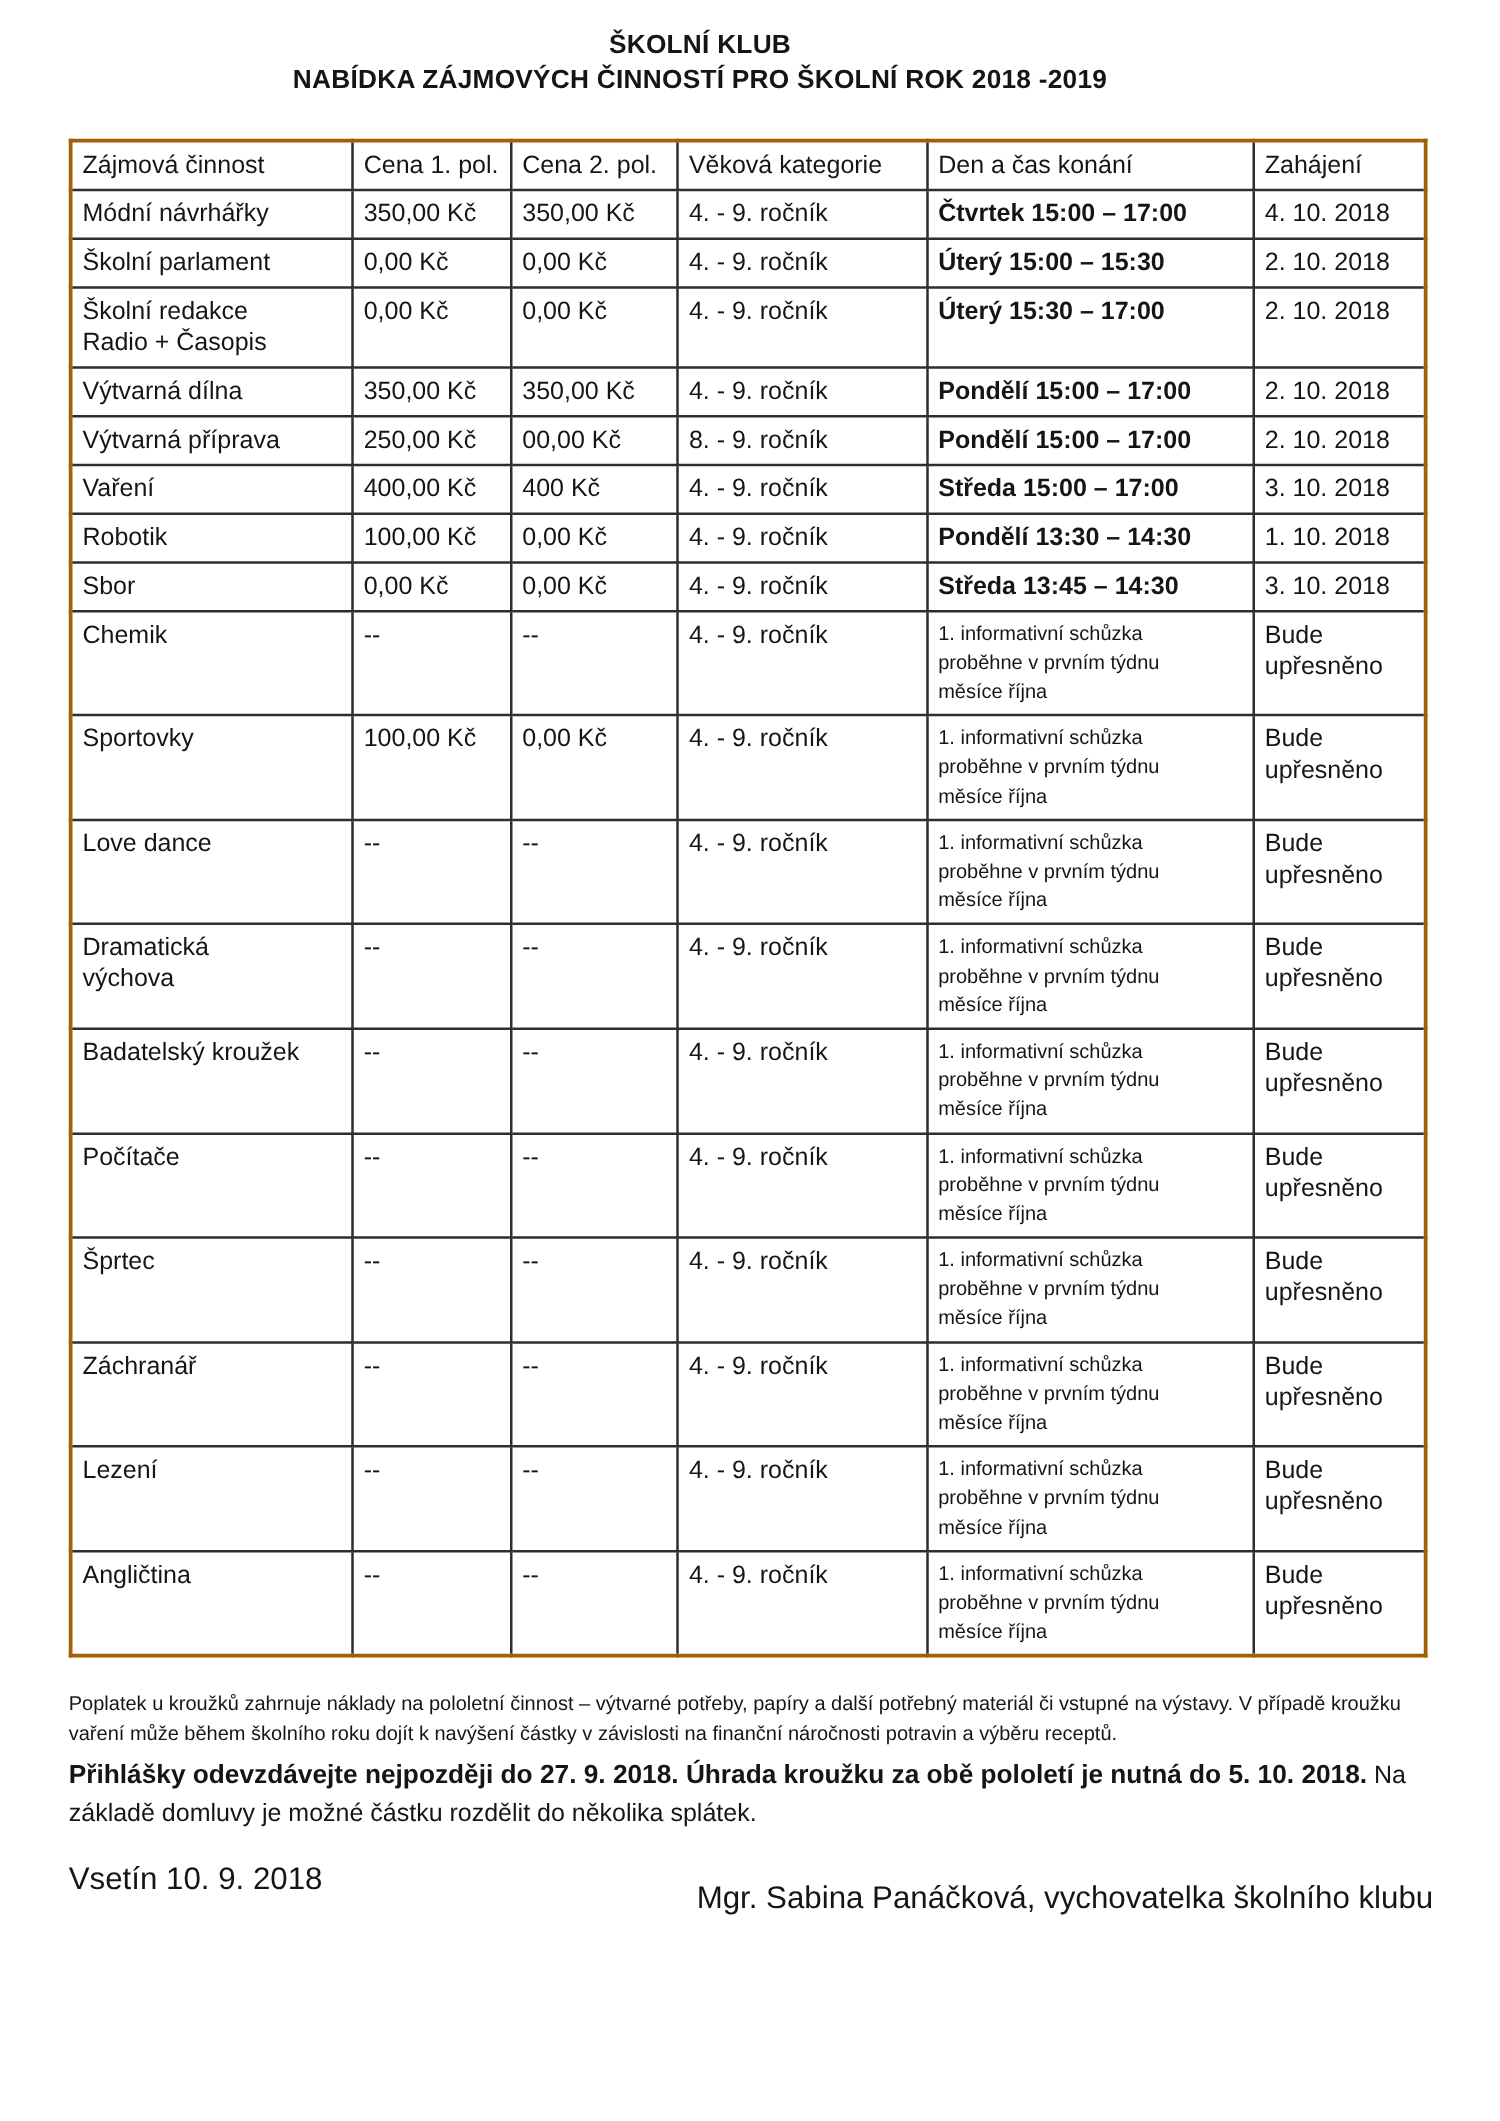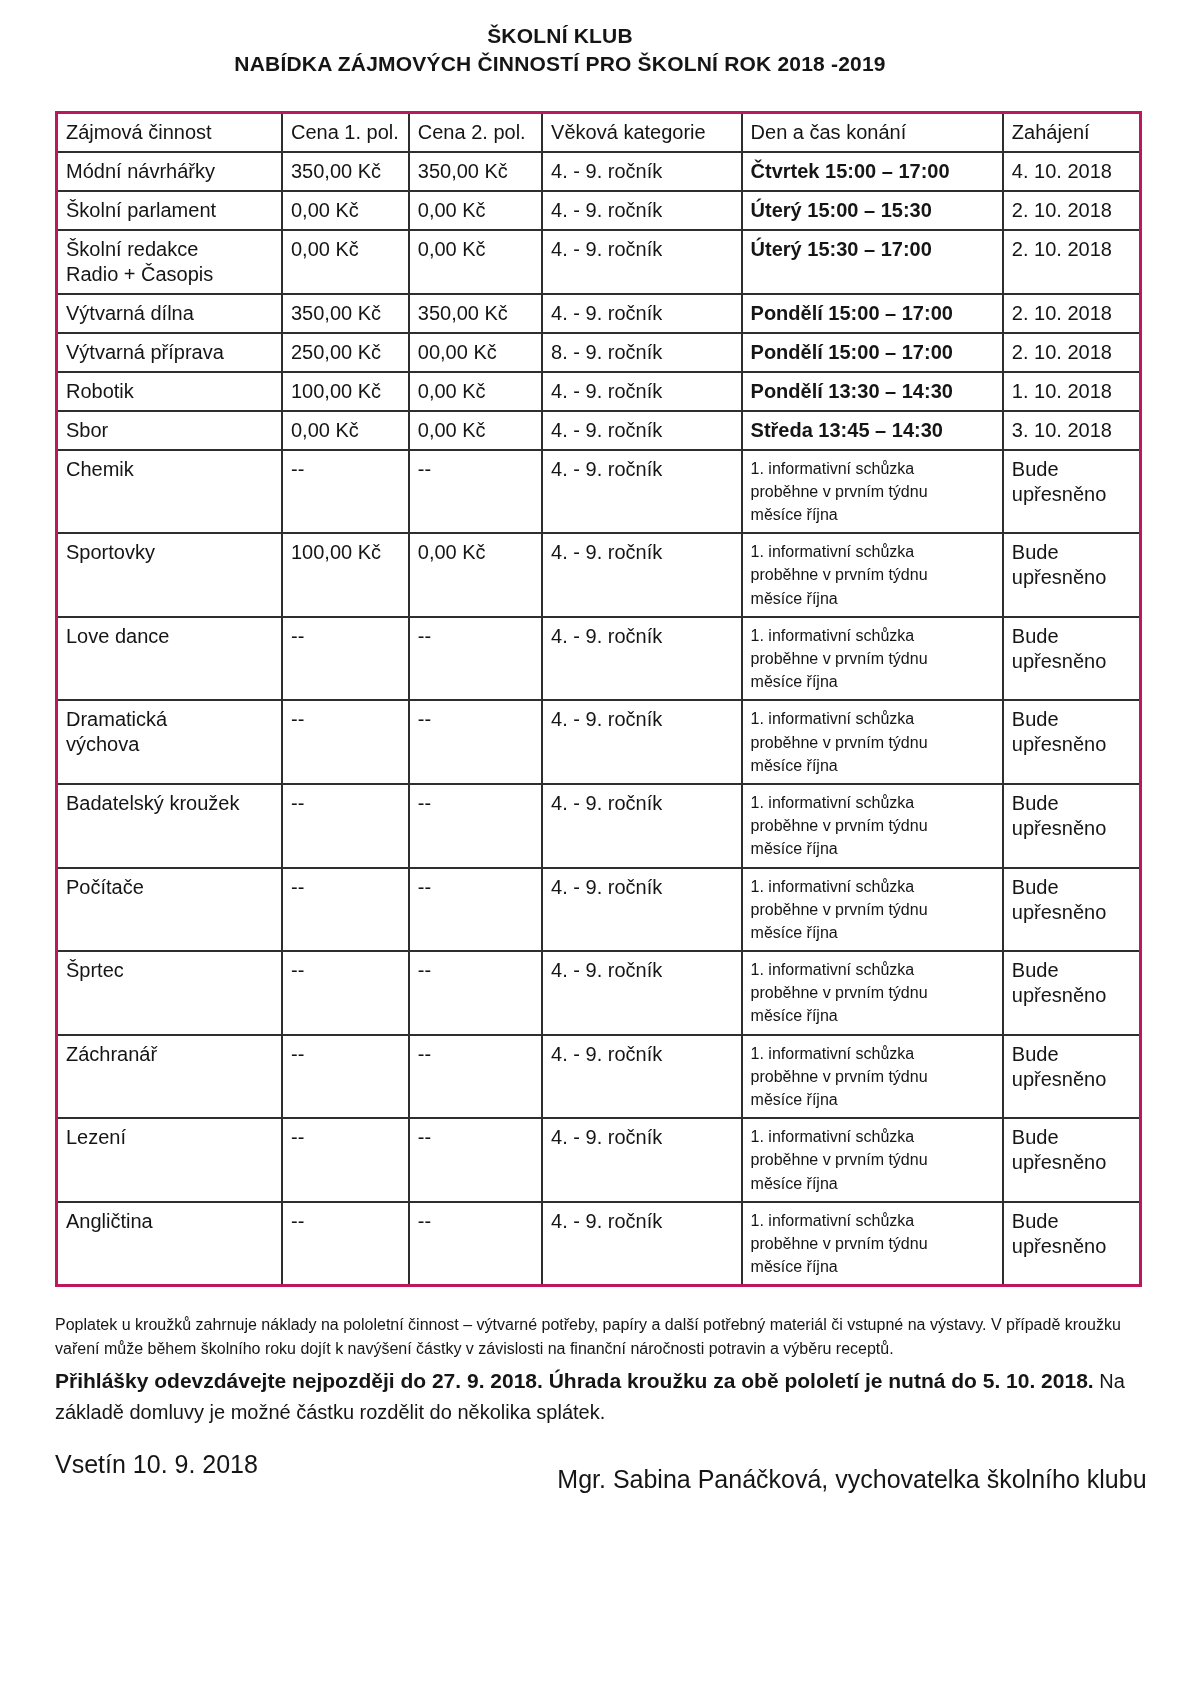--- a/index.html
+++ b/index.html
@@ -24,21 +24,21 @@
     font-weight: bold;
     font-size: 21px;
     line-height: 1.35;
     margin: 0 0 32px 0;
     letter-spacing: 0.2px;
   }
   table.activities {
     border-collapse: collapse;
     table-layout: fixed;
     width: 1087px;
-    border: 3px solid #be185d;
+    border: 3px solid #a16207;
   }
   table.activities th,
   table.activities td {
     border: 2px solid #2e2e2e;
     padding: 6px 8px;
     vertical-align: top;
     text-align: left;
     font-size: 20px;
     line-height: 1.25;
     font-weight: normal;
@@ -145,20 +145,28 @@
         </tr>
         <tr>
           <td class="c-act">Výtvarná příprava</td>
           <td class="c-price">250,00 Kč</td>
           <td class="c-price">00,00 Kč</td>
           <td class="c-age">8. - 9. ročník</td>
           <td class="c-sched sched-bold">Pondělí 15:00 – 17:00</td>
           <td class="c-start">2. 10. 2018</td>
         </tr>
         <tr>
+          <td class="c-act">Vaření</td>
+          <td class="c-price">400,00 Kč</td>
+          <td class="c-price">400 Kč</td>
+          <td class="c-age">4. - 9. ročník</td>
+          <td class="c-sched sched-bold">Středa 15:00 – 17:00</td>
+          <td class="c-start">3. 10. 2018</td>
+        </tr>
+        <tr>
           <td class="c-act">Robotik</td>
           <td class="c-price">100,00 Kč</td>
           <td class="c-price">0,00 Kč</td>
           <td class="c-age">4. - 9. ročník</td>
           <td class="c-sched sched-bold">Pondělí 13:30 – 14:30</td>
           <td class="c-start">1. 10. 2018</td>
         </tr>
         <tr>
           <td class="c-act">Sbor</td>
           <td class="c-price">0,00 Kč</td>

